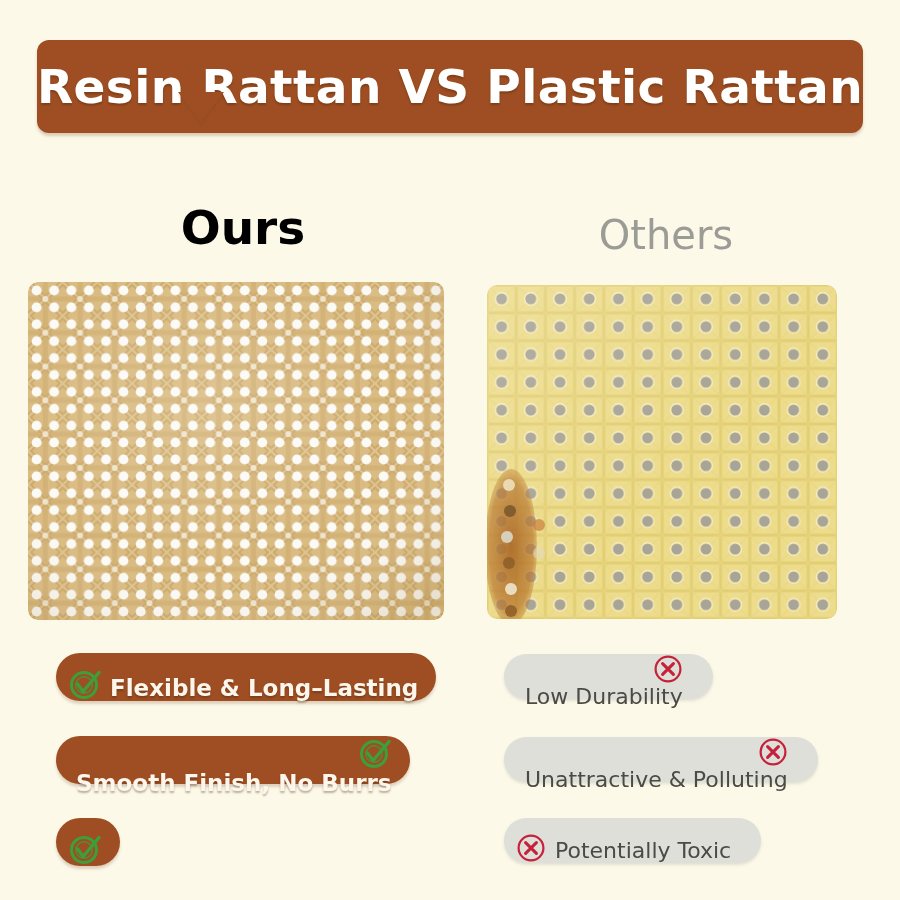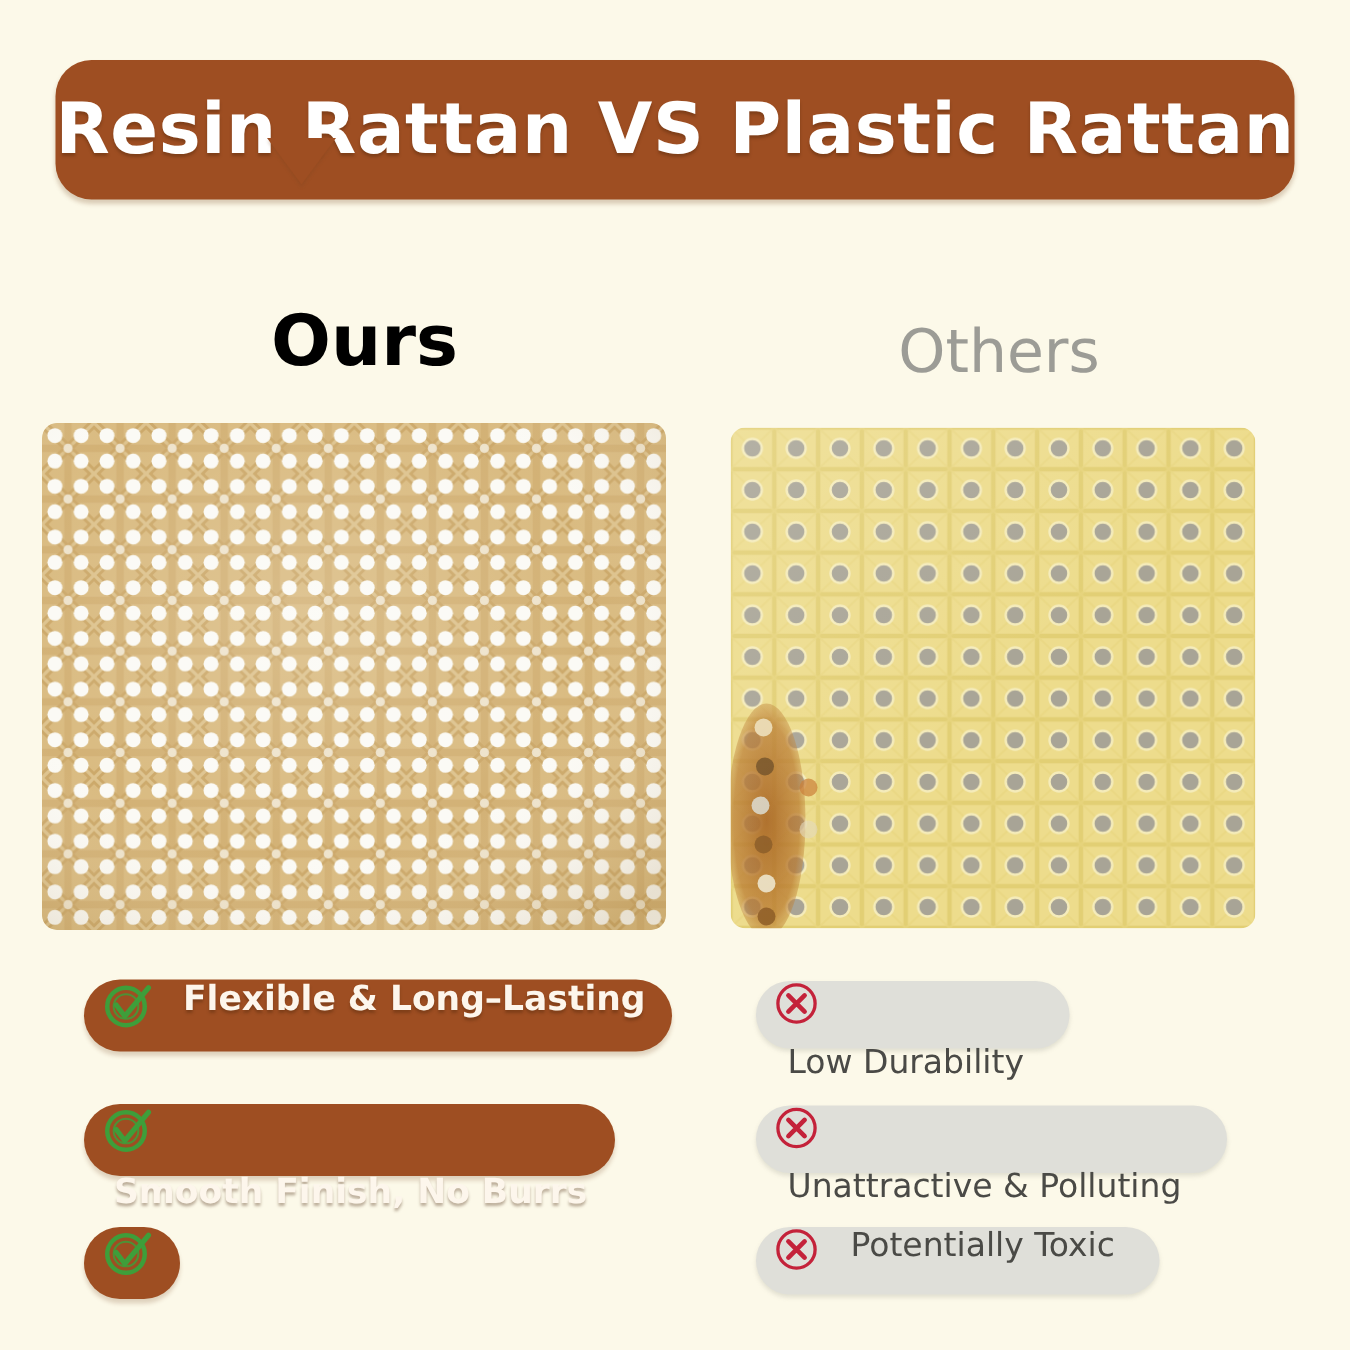--- a/index.html
+++ b/index.html
@@ -20,25 +20,25 @@
     position: absolute;
     left: 37px;
     top: 40px;
     width: 826px;
     height: 93px;
   }
   .banner {
     width: 100%;
     height: 100%;
     background: #9E4E22;
-    border-radius: 24px;
+    border-radius: 12px;
     box-shadow: 0 3px 3px rgba(120,70,30,0.25);
     display: flex;
     align-items: center;
-    justify-content: flex-end;
+    justify-content: center;
     box-sizing: border-box;
   }
   .banner-title {
     color: #FFFFFF;
     font-size: 47px;
     font-weight: bold;
     letter-spacing: 0.4px;
     text-shadow: 0 2px 2px rgba(70,35,10,0.35);
     white-space: nowrap;
     font-family: "DejaVu Sans", sans-serif;
@@ -97,25 +97,24 @@
     top: 285px;
     width: 350px;
     height: 334px;
   }
   .photo svg { display: block; width: 100%; height: 100%; }
 
   
   .pill {
     position: absolute;
     display: flex;
-    align-items: flex-start;
+    align-items: flex-end;
     box-sizing: border-box;
     border-radius: 999px;
     white-space: nowrap;
-    gap: 12px;
   }
   .pill-good {
     left: 56px;
     height: 48px;
     background: #9E4E22;
     box-shadow: 0 3px 3px rgba(120,70,30,0.22);
     padding: 0 18px 0 12px;
   }
   .pill-bad {
     left: 504px;

